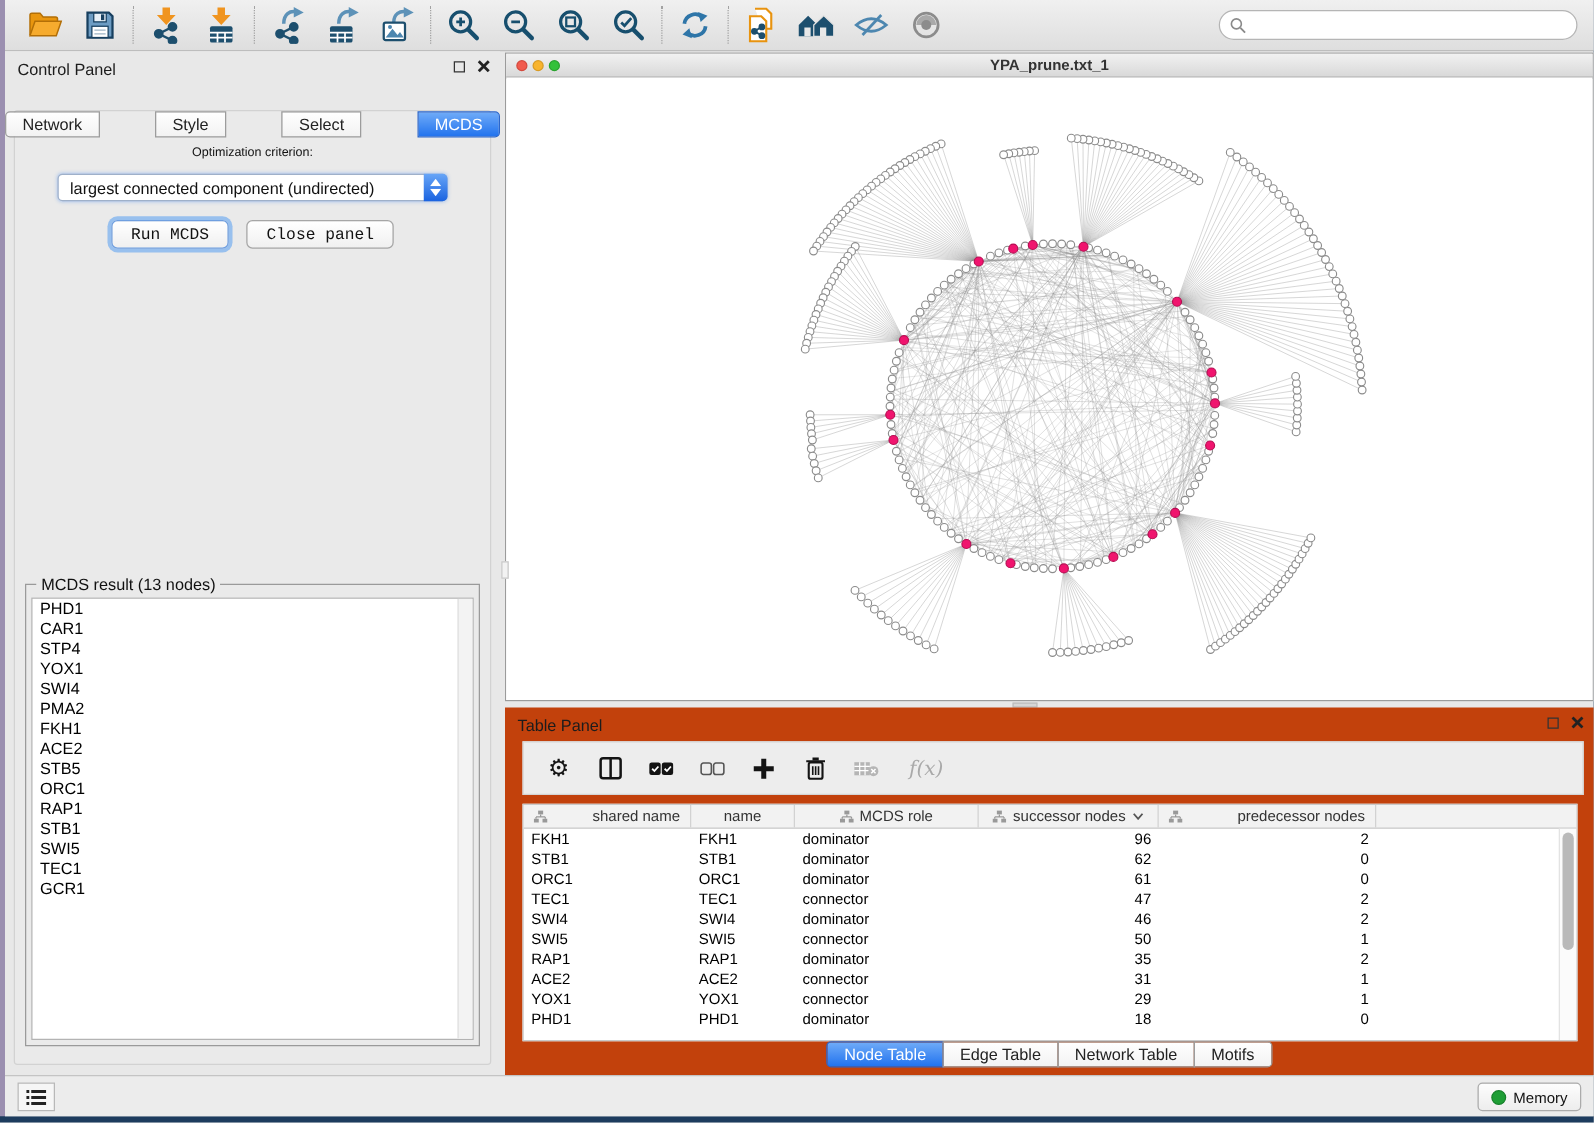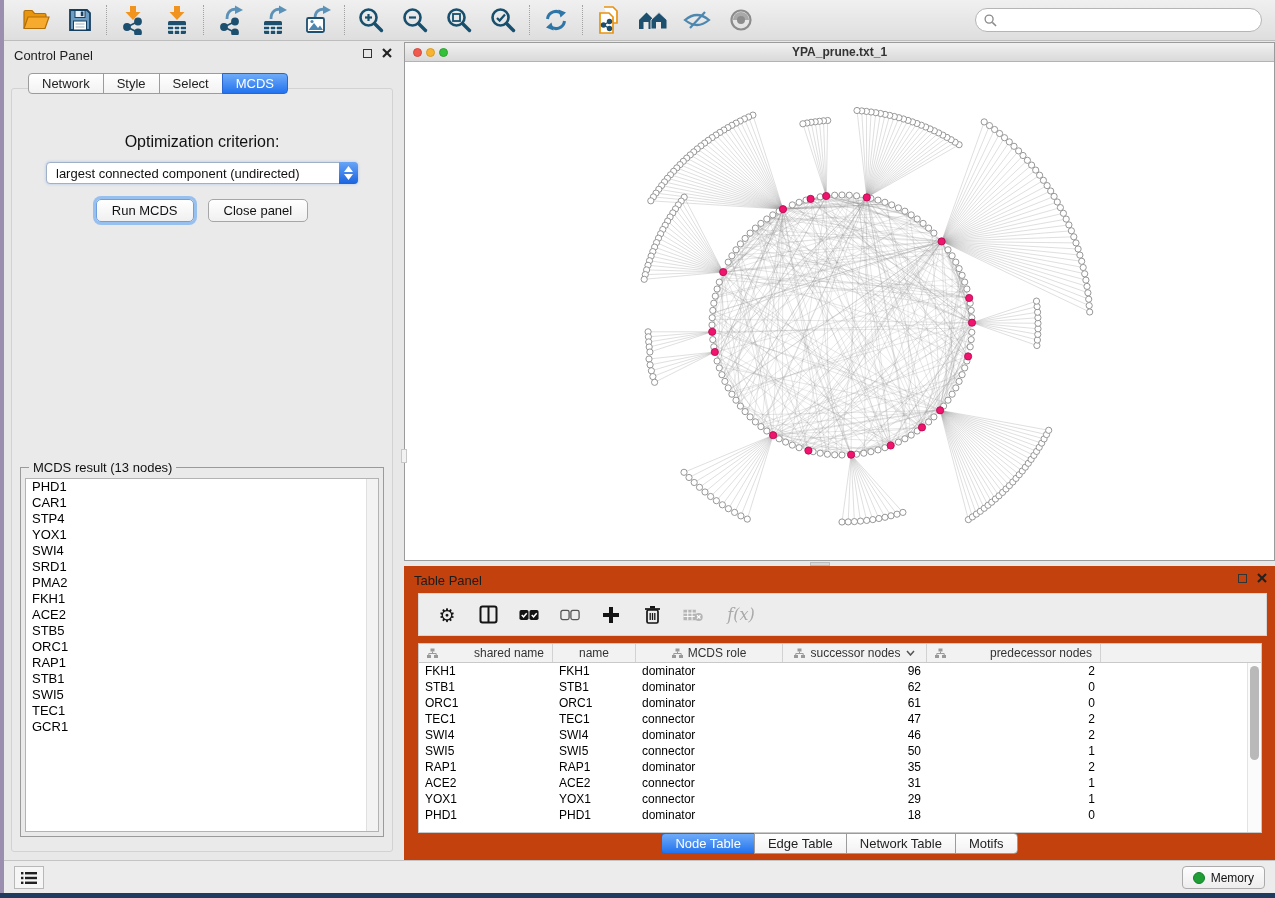--- a/index.html
+++ b/index.html
@@ -21,37 +21,37 @@
     display:flex; align-items:center; padding-left:8px; }
   .search-input { border:none; outline:none; background:transparent; flex:1; height:20px;
     font-size:12px; font-family:"Liberation Sans",sans-serif; margin-left:5px; }
 
   
   .control-panel { position:absolute; left:0; top:41px; width:396px; bottom:33px; background:#e8e8e8; }
   .panel-header { position:absolute; left:0; right:0; top:0; height:26px; }
   .panel-title { position:absolute; left:10px; top:7px; font-size:13px; color:#1c1c1c; }
   .panel-icons { position:absolute; right:8px; top:7px; display:flex; gap:10px; align-items:center; }
 
-  .cp-tabbar { position:absolute; top:32px; left:0; right:0; display:flex; justify-content:flex-start; z-index:3;padding-left:24px; }
+  .cp-tabbar { position:absolute; top:48px; left:0; right:0; display:flex; justify-content:space-between; z-index:3; }
   .tab { height:21px; line-height:19px; padding:0 13px; font-size:13px; color:#222;
     background:linear-gradient(#ffffff,#f2f2f2); border:1px solid #9c9c9c; margin-left:-1px; }
   .tab:first-child { border-radius:4px 0 0 4px; margin-left:0; }
   .tab:last-child { border-radius:0 4px 4px 0; }
   .tab.active { background:linear-gradient(#6fabf8,#2273ee); color:#fff; border-color:#2a66cc; }
 
   .cp-card { position:absolute; left:7px; right:7px; top:47px; bottom:8px;
     background:#eaeaea; border:1px solid #d2d2d2; border-radius:3px; }
-  .opt-label { text-align:center; margin-top:44px; font-size:16px; color:#111; }
+  .opt-label { text-align:center; margin-top:28px; font-size:10px; color:#111; }
   .select { position:relative; width:312px; height:22px; margin:11px auto 0; background:#fff;
     border:1px solid #9fb0c9; border-radius:4px; box-shadow:0 0 3px rgba(90,150,240,.45); }
   .select-value { position:absolute; left:9px; top:3px; font-size:13px; color:#111; white-space:nowrap; }
   .select-stepper { position:absolute; right:-1px; top:-1px; width:19px; height:22px; border-radius:0 4px 4px 0;
     background:linear-gradient(#67a5f7,#1a63e0); display:flex; flex-direction:column; align-items:center; justify-content:center; gap:2px; }
   .btn-row { display:flex; justify-content:center; gap:14px; margin-top:15px; }
-  .btn { height:23px; padding:0 15px; font-size:13px; color:#111; font-family:Liberation Sans, sans-serif;
+  .btn { height:23px; padding:0 15px; font-size:13px; color:#111; font-family:Liberation Mono, monospace;
     background:linear-gradient(#ffffff,#f0f0f0); border:1px solid #a6a6a6; border-radius:5px; }
   .btn.focus-ring { box-shadow:0 0 0 3px rgba(97,163,240,.6); border-color:#6f9fe0; }
 
   .mcds-fieldset { position:absolute; left:8px; right:8px; top:378px; bottom:14px;
     border:1px solid #9a9a9a; }
   .mcds-legend { position:absolute; top:-8px; left:8px; background:#eaeaea; padding:0 4px;
     font-size:13px; color:#111; }
   .mcds-list { position:absolute; left:4px; right:4px; top:10px; bottom:4px; background:#fff;
     border:1px solid #b3b3b3; overflow:hidden; }
   .mcds-scroll { position:absolute; right:0; top:0; bottom:0; width:12px; background:#f3f3f3; border-left:1px solid #e0e0e0; }
@@ -331,21 +331,20 @@
       </div>
       <div class="mcds-fieldset">
         <span class="mcds-legend">MCDS result (13 nodes)</span>
         <div class="mcds-list">
           <div class="mcds-scroll"></div>
         <div class="mcds-item">PHD1</div>
             <div class="mcds-item">CAR1</div>
             <div class="mcds-item">STP4</div>
             <div class="mcds-item">YOX1</div>
             <div class="mcds-item">SWI4</div>
-            <div class="mcds-item">SRD1</div>
             <div class="mcds-item">PMA2</div>
             <div class="mcds-item">FKH1</div>
             <div class="mcds-item">ACE2</div>
             <div class="mcds-item">STB5</div>
             <div class="mcds-item">ORC1</div>
             <div class="mcds-item">RAP1</div>
             <div class="mcds-item">STB1</div>
             <div class="mcds-item">SWI5</div>
             <div class="mcds-item">TEC1</div>
             <div class="mcds-item">GCR1</div>

